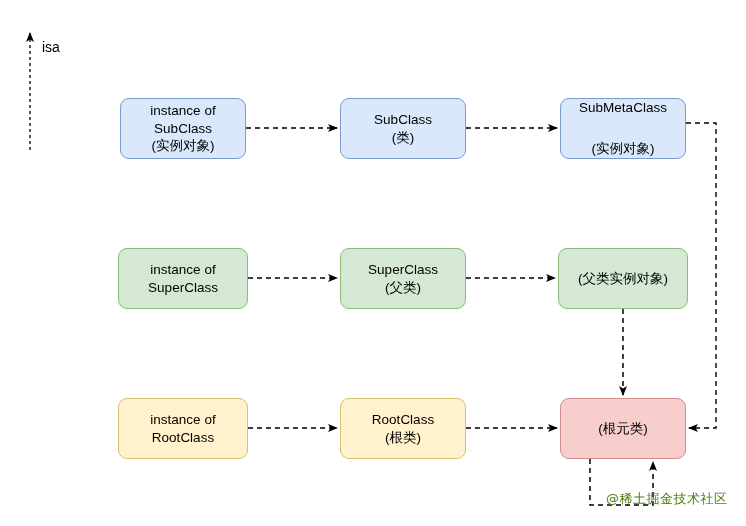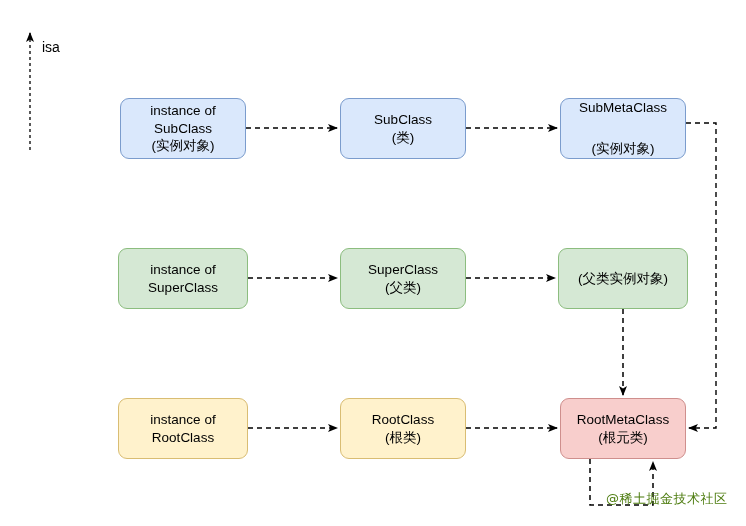--- a/index.html
+++ b/index.html
@@ -140,19 +140,18 @@
     <span class="ln">instance of</span>
     <span class="ln">RootClass</span>
   </div>
 
   <div class="node fill-yellow" style="left:340px;top:398px;width:126px;height:61px;">
     <span class="ln">RootClass</span>
     <span class="ln">(根类)</span>
   </div>
 
   <div class="node fill-pink" style="left:560px;top:398px;width:126px;height:61px;">
-    <span class="ln">RootMetaClass</span>
     <span class="ln">(根元类)</span>
   </div>
 
   <div class="watermark" style="left:576px;top:490px;">@稀土掘金技术社区</div>
 
 </div>
 
 </body></html>

